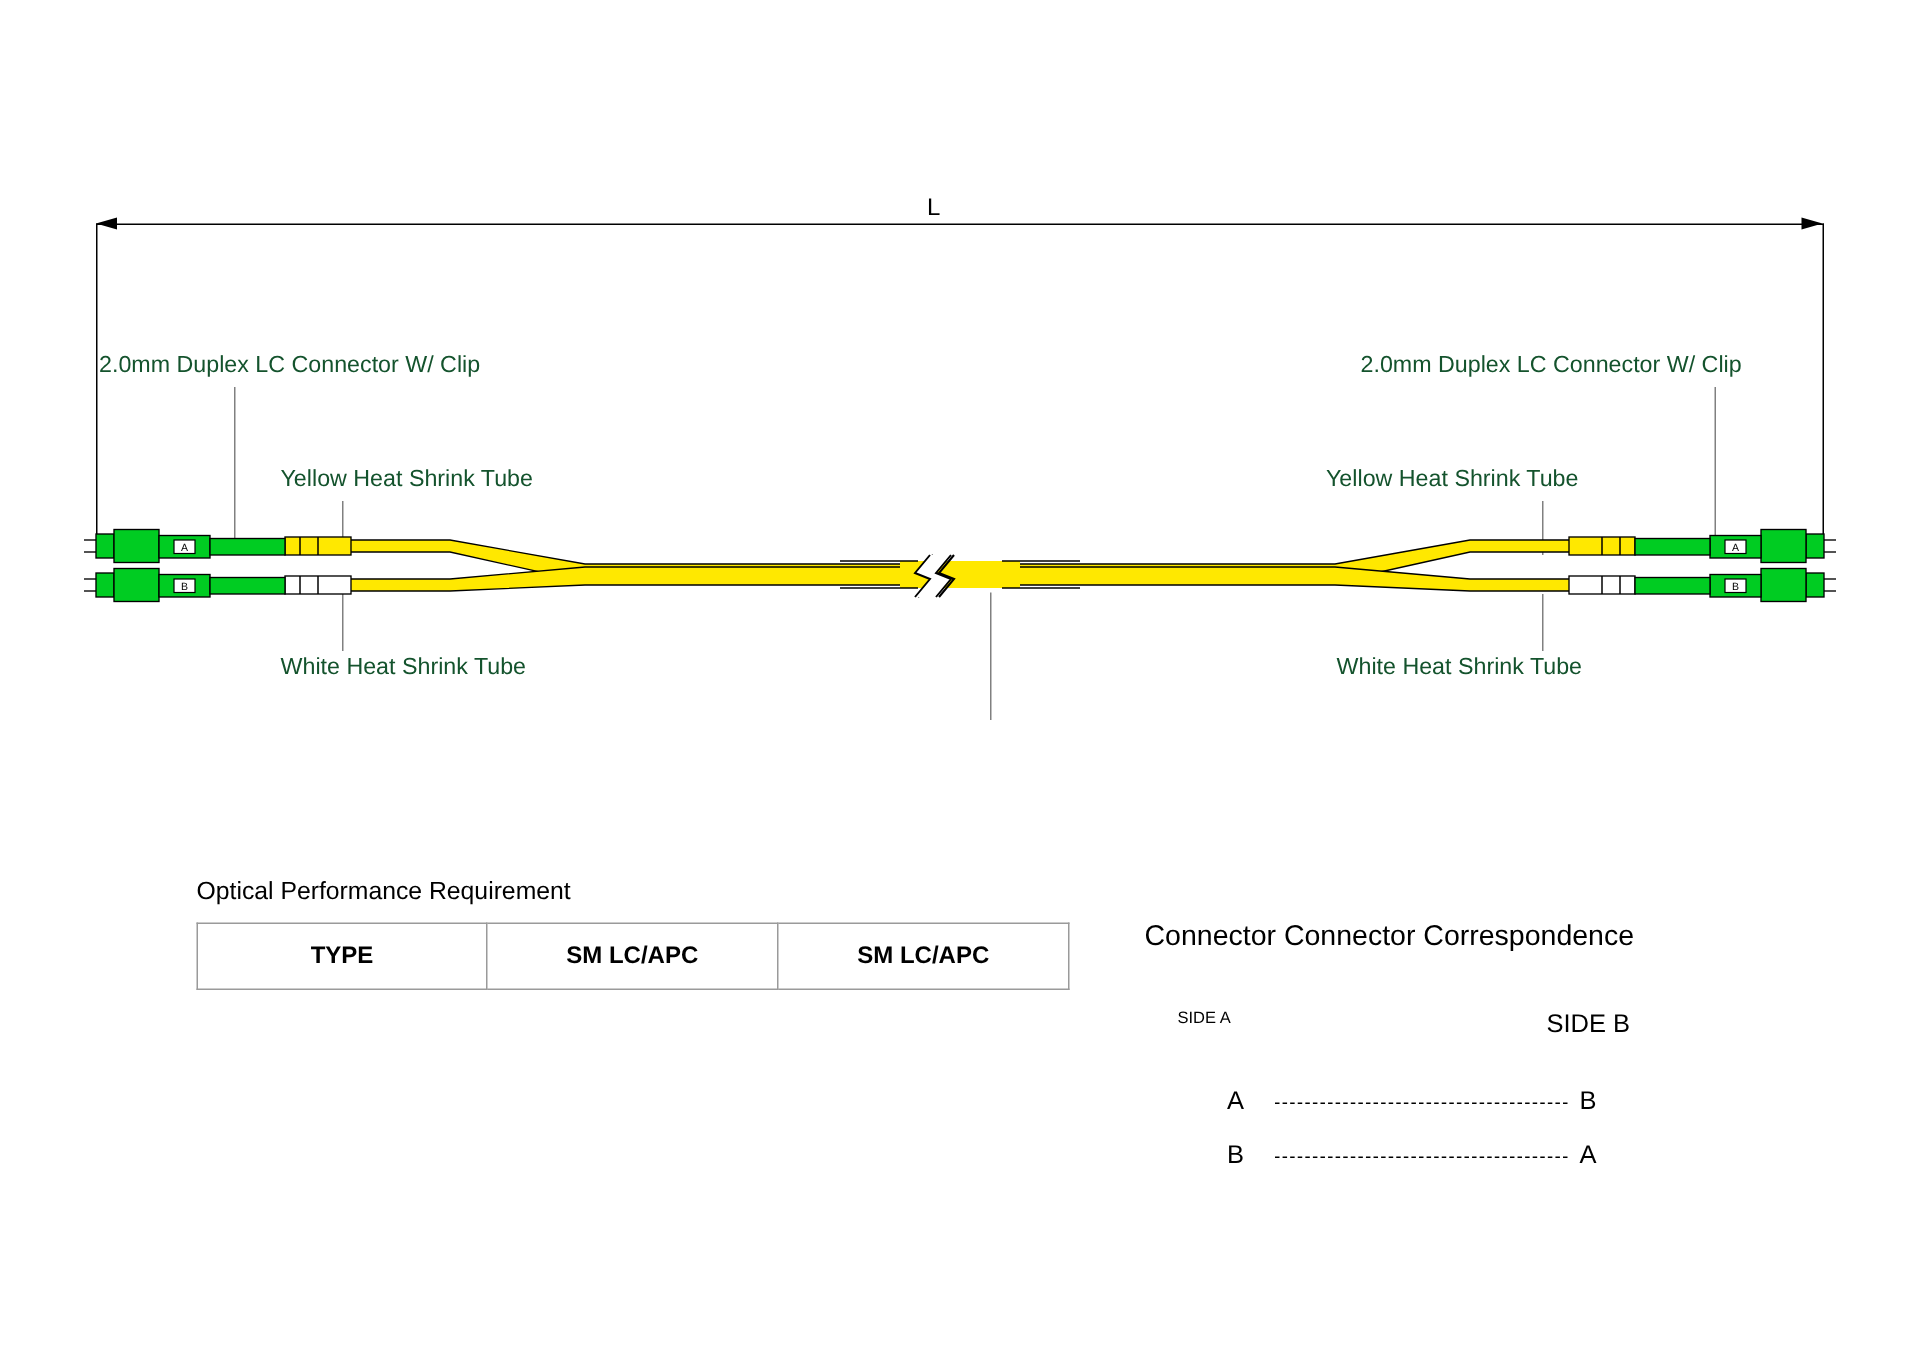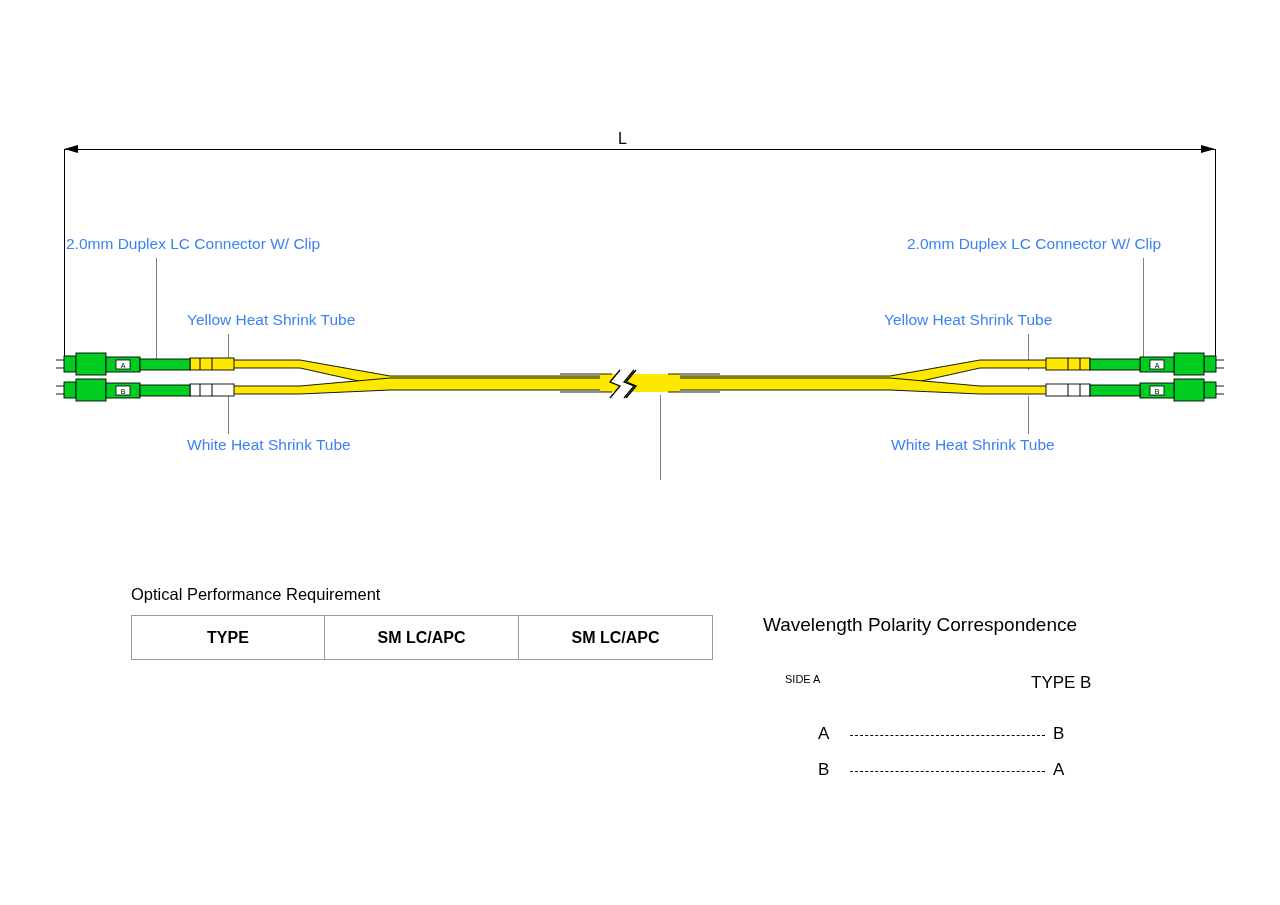--- a/index.html
+++ b/index.html
@@ -17,21 +17,21 @@
   }
   .stage {
     position: absolute;
     left: 0; top: 0;
     width: 1280px;
     height: 905px;
   }
   .lbl {
     position: absolute;
     font-size: 15.5px;
-    color: #3b82f6;
+    color: #14532d;
     white-space: nowrap;
     line-height: 1;
   }
 
   
   .dim-line {
     position: absolute;
     left: 64px;
     top: 149px;
     width: 1152px;
@@ -236,23 +236,23 @@
   <table class="perf">
     <tbody>
       <tr>
         <td class="c0">TYPE</td>
         <td class="c1">SM LC/APC</td>
         <td class="c2">SM LC/APC</td>
       </tr>
     </tbody>
   </table>
 
-  <div class="pol-title">Wavelength Polarity Correspondence</div>
+  <div class="pol-title">Connector Connector Correspondence</div>
   <div class="side-a-lbl">SIDE A</div>
-  <div class="side-b-lbl">TYPE B</div>
+  <div class="side-b-lbl">SIDE B</div>
 
   <div class="pol-row" style="left:818px; top:724px; width:260px;">
     <span class="pl">A</span>
     <span class="pol-dash"></span>
     <span class="pr">B</span>
   </div>
   <div class="pol-row" style="left:818px; top:760px; width:260px;">
     <span class="pl">B</span>
     <span class="pol-dash"></span>
     <span class="pr">A</span>

